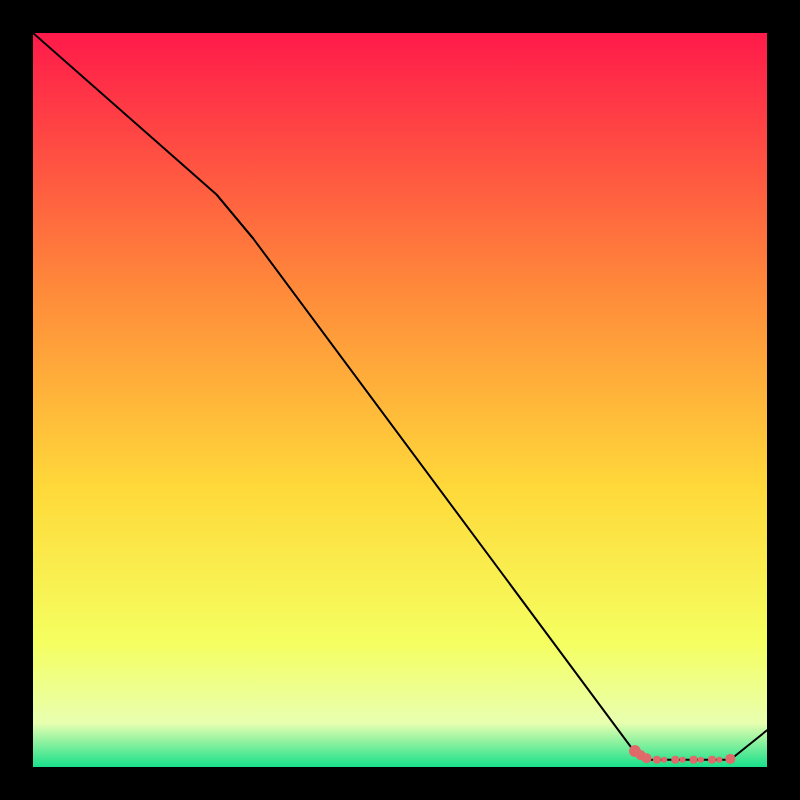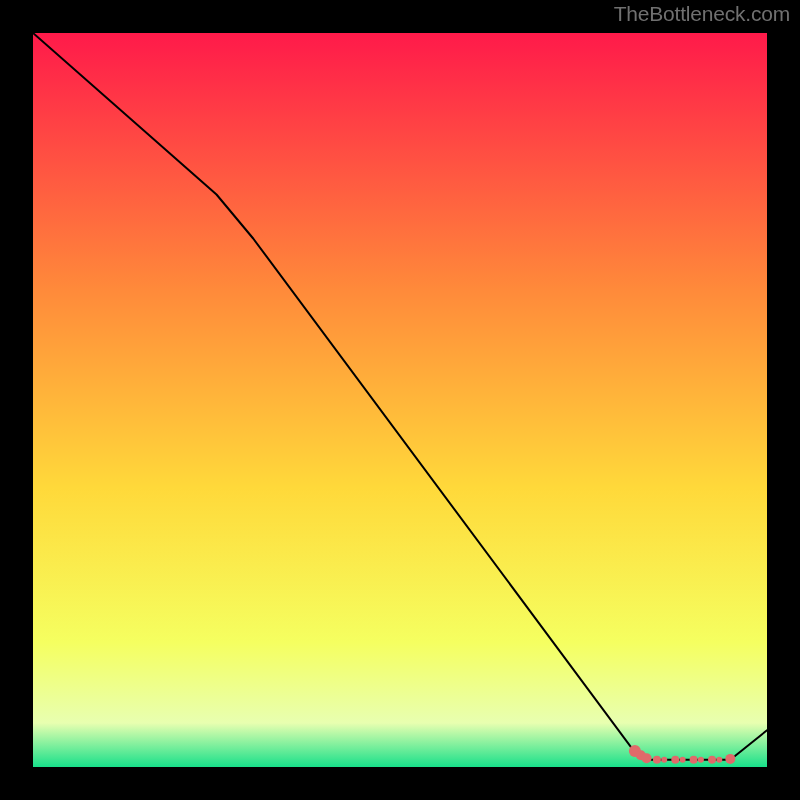--- a/index.html
+++ b/index.html
@@ -35,21 +35,20 @@
     height: 734px;
   }
   svg {
     display: block;
   }
 </style>
 </head>
 <body>
 
 <div class="frame">
-  <div class="watermark">TheBottleneck.com</div>
 
   <div class="plot-area">
     <svg id="chart-svg" width="734" height="734" viewBox="0 0 734 734">
       <defs>
         <linearGradient id="bg-grad" x1="0" y1="0" x2="0" y2="1">
           <stop id="g-stop-0" offset="0%" stop-color="#ff1a4a"></stop>
           <stop id="g-stop-1" offset="35%" stop-color="#ff8a3a"></stop>
           <stop id="g-stop-2" offset="62%" stop-color="#ffd93a"></stop>
           <stop id="g-stop-3" offset="83%" stop-color="#f5ff60"></stop>
           <stop id="g-stop-4" offset="94%" stop-color="#e8ffb0"></stop>

